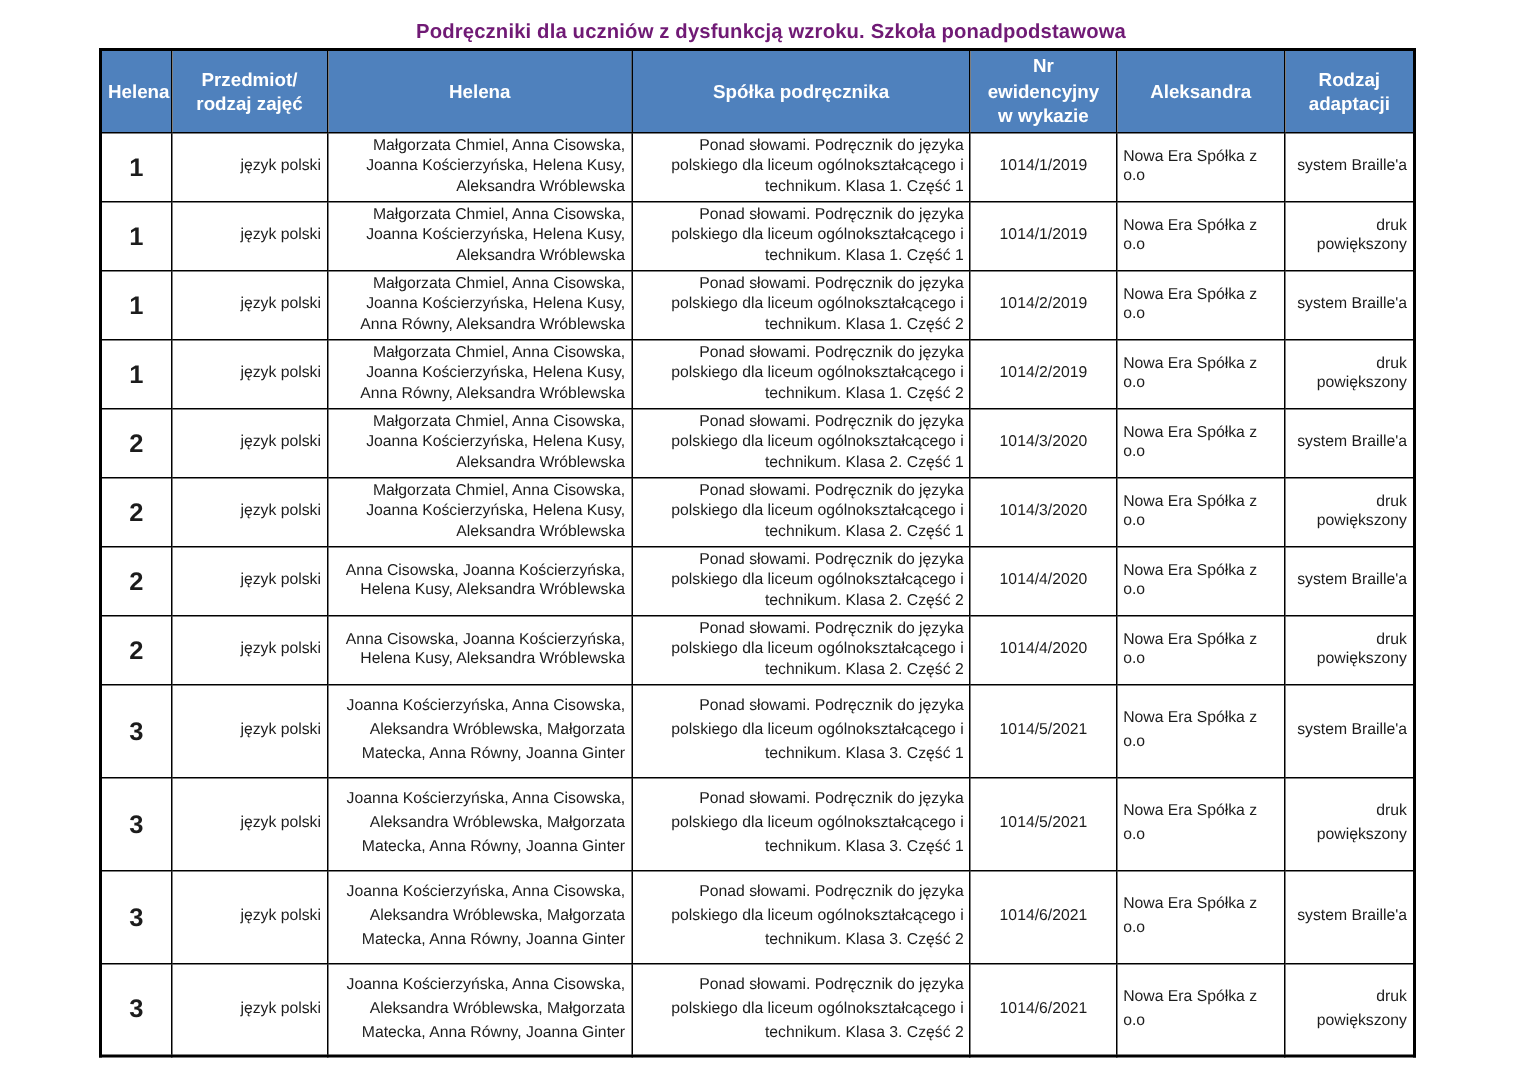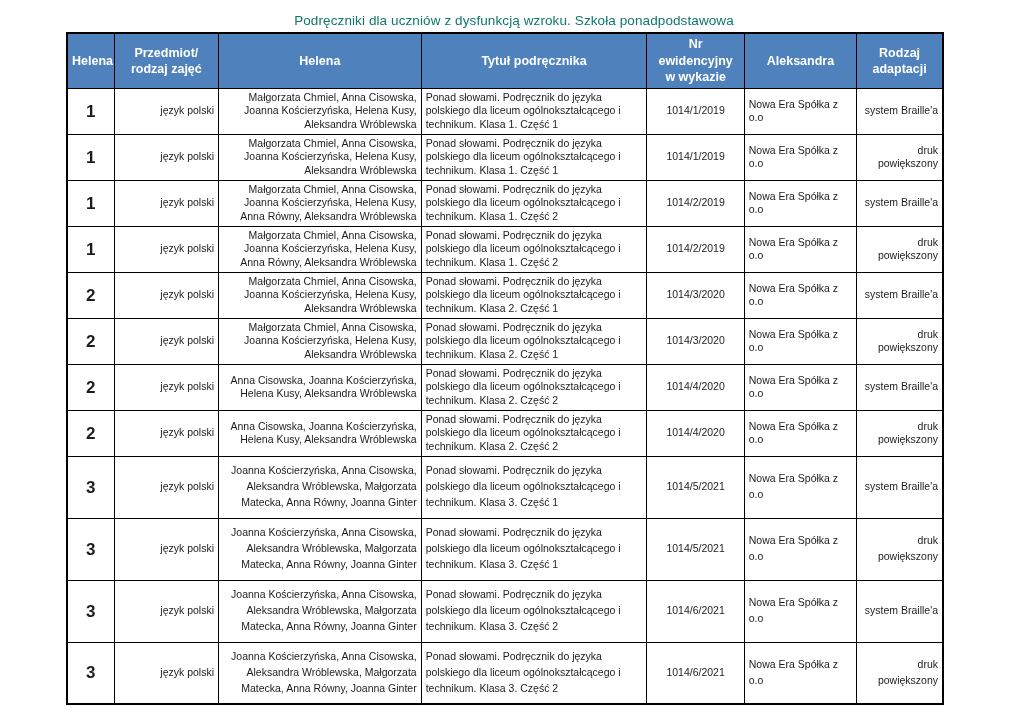--- a/index.html
+++ b/index.html
@@ -12,22 +12,22 @@
     position: relative;
     width: 1024px;
     height: 724px;
     background: #ffffff;
     overflow: hidden;
   }
   .doc-title {
     margin: 13px 0 4px 4px;
     text-align: center;
     font-size: 13.5px;
-    font-weight: normal;
-    color: #0f766e;
+    font-weight: bold;
+    color: #701a75;
     letter-spacing: 0.1px;
   }
   table.books-table {
     margin-left: 66px;
     width: 878px;
     border-collapse: collapse;
     table-layout: fixed;
     border: 2px solid #000;
   }
   table.books-table th,
@@ -57,21 +57,21 @@
   tbody tr.tall td { line-height: 1.5; }
   td.c-klasa {
     font-size: 17px;
     font-weight: bold;
     text-align: center;
     line-height: 1;
   }
   tbody tr.tall td.c-klasa { line-height: 1; }
   td.c-przedmiot { text-align: right; padding-left: 6px; }
   td.c-autor { text-align: right; }
-  td.c-tytul { text-align: left; }
+  td.c-tytul { text-align: right; }
   td.c-nr-ewidencyjny { text-align: center; }
   td.c-wydawnictwo { text-align: left; }
   td.c-rodzaj-adaptacji { text-align: right; }
 </style>
 </head>
 <body>
 
 <div class="page">
 
   <div class="doc-title">Podręczniki dla uczniów z dysfunkcją wzroku. Szkoła ponadpodstawowa</div>
@@ -85,21 +85,21 @@
       <col style="width:97px">
       <col style="width:112px">
       <col style="width:86px">
     </colgroup>
     <thead>
       <tr>
         <th>Helena</th>
         <th>Przedmiot/
 rodzaj zajęć</th>
         <th>Helena</th>
-        <th>Tytuł podręcznika</th>
+        <th>Spółka podręcznika</th>
         <th>Nr
 ewidencyjny
 w wykazie</th>
         <th>Aleksandra</th>
         <th>Rodzaj
 adaptacji</th>
       </tr>
     </thead>
     <tbody id="table-body">
         <tr>

